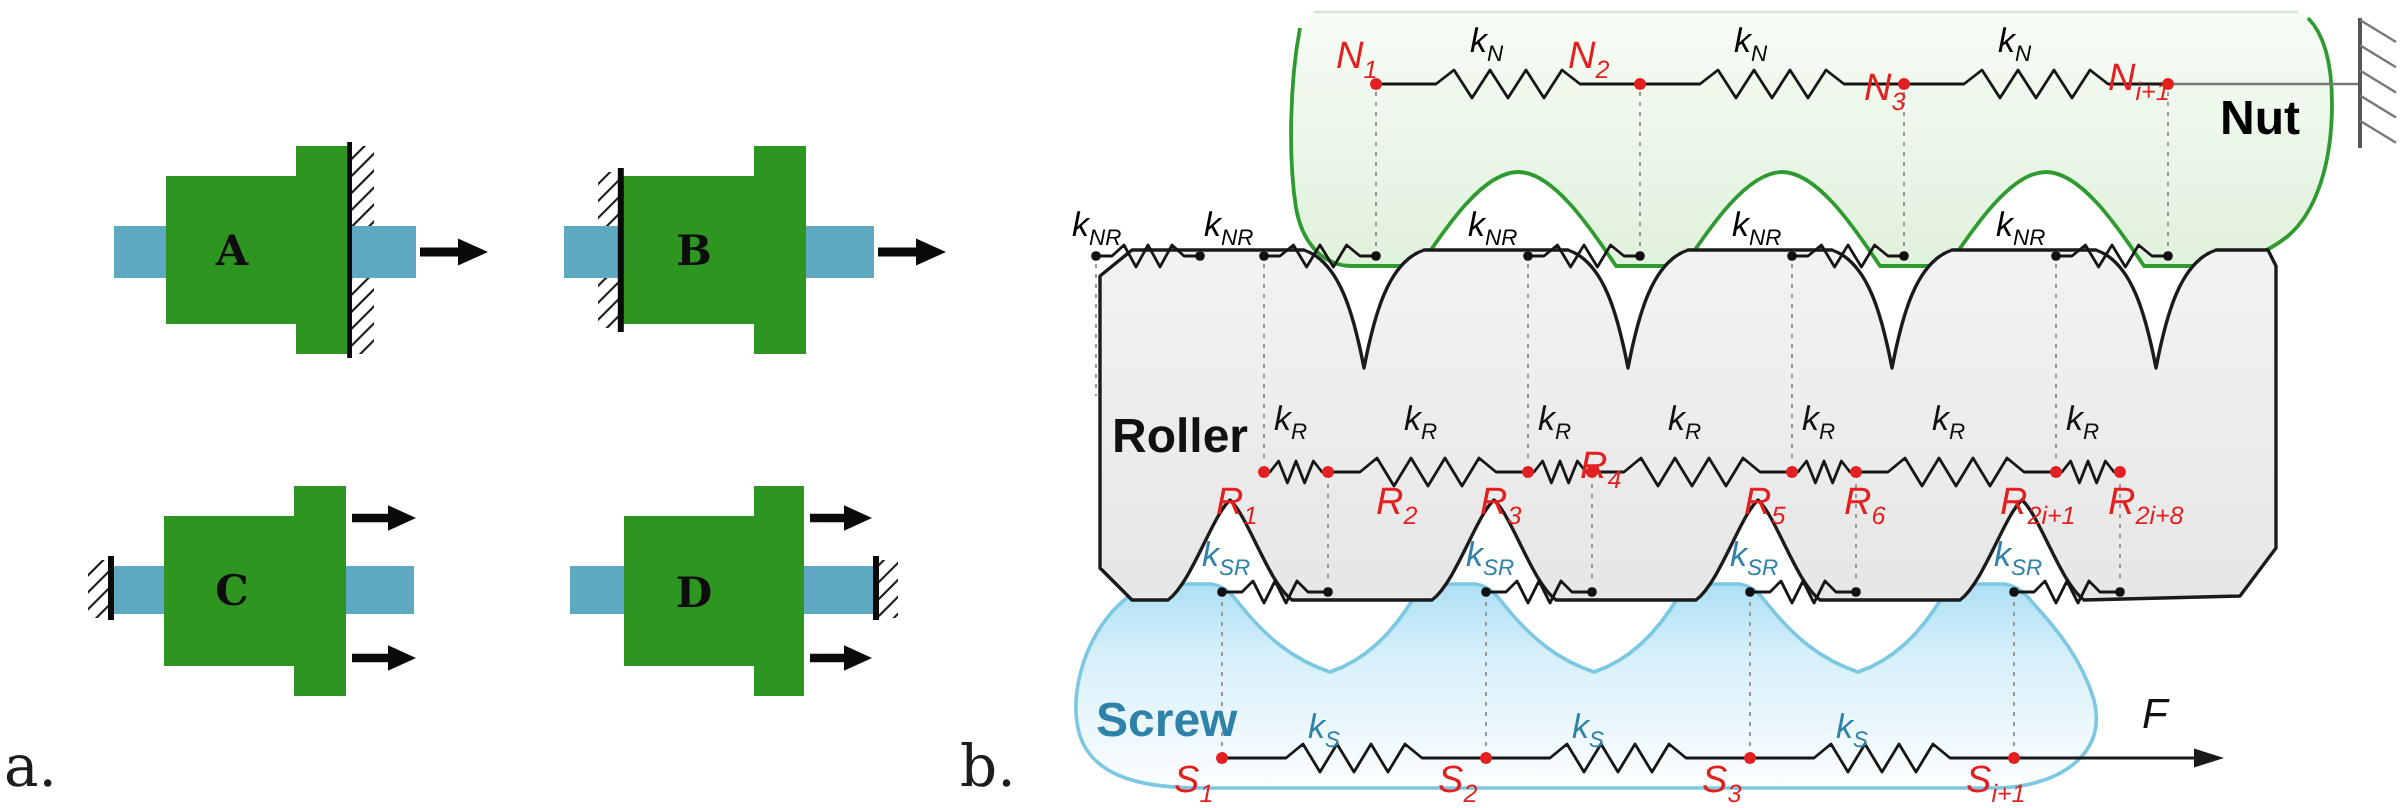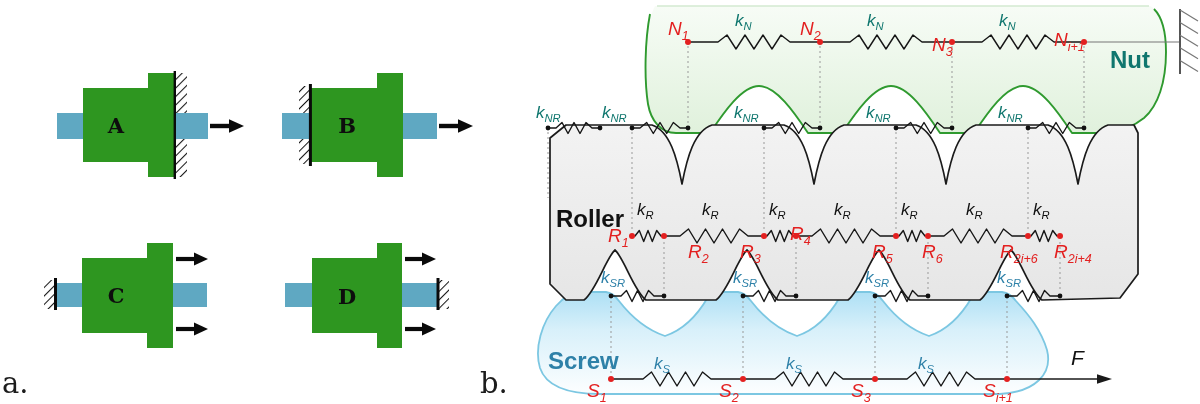--- a/index.html
+++ b/index.html
@@ -4,21 +4,21 @@
 <style>
   html,body{margin:0;padding:0;background:#fff;}
   #fig{position:relative;width:1200px;height:404px;background:#fff;overflow:hidden;
        font-family:"DejaVu Serif",serif;}
   #fig svg{position:absolute;left:0;top:0;}
   .ml{position:absolute;font-family:Liberation Sans, sans-serif;font-style:italic;line-height:1;
       white-space:nowrap;font-size:19px;color:#111;text-align:right;}
   .ml sub{font-size:.66em;line-height:0;}
   .k{font-size:17px;}
   .red{color:#e32020;}
-  .green{color:#0f766e;}
+  .green{color:#000000;}
   .teal{color:#2e81a8;}
   .ttl{font-style:normal;font-weight:bold;font-size:24px;}
   .corner{position:absolute;font-style:normal;font-size:29px;color:#1c1c1c;line-height:1;}
   .blk{position:absolute;transform:translate(-50%,-50%);font-weight:bold;font-style:normal;
        font-size:21px;color:#0d0d0d;line-height:1;}
 </style>
 </head>
 <body>
 
 <div id="fig">
@@ -185,44 +185,44 @@
 
   <span class="corner" style="left:2px;top:369px">a.</span>
   <span class="corner" style="left:480px;top:369px">b.</span>
 
   <span class="blk" style="left:116px;top:125px">A</span>
   <span class="blk" style="left:347px;top:125px">B</span>
   <span class="blk" style="left:116px;top:295px">C</span>
   <span class="blk" style="left:347px;top:296px">D</span>
 
   <span class="ml red" style="left:668px;top:19px"><span>N</span><sub>1</sub></span>
-  <span class="ml red" style="left:800px;top:19px"><span>N</span><sub>2</sub></span>
+  <span class="ml red" style="left:784px;top:19px"><span>N</span><sub>2</sub></span>
   <span class="ml red" style="left:932px;top:35px"><span>N</span><sub>3</sub></span>
   <span class="ml red" style="left:1054px;top:30px"><span>N</span><sub>i+1</sub></span>
 
   <span class="ml k green" style="left:735px;top:12px"><span>k</span><sub>N</sub></span>
   <span class="ml k green" style="left:867px;top:12px"><span>k</span><sub>N</sub></span>
   <span class="ml k green" style="left:999px;top:12px"><span>k</span><sub>N</sub></span>
 
   <span class="ml k green" style="left:536px;top:104px"><span>k</span><sub>NR</sub></span>
   <span class="ml k green" style="left:602px;top:104px"><span>k</span><sub>NR</sub></span>
   <span class="ml k green" style="left:734px;top:104px"><span>k</span><sub>NR</sub></span>
   <span class="ml k green" style="left:866px;top:104px"><span>k</span><sub>NR</sub></span>
   <span class="ml k green" style="left:998px;top:104px"><span>k</span><sub>NR</sub></span>
 
   <span class="ml green ttl" style="left:1110px;top:48px">Nut</span>
 
-  <span class="ml red" style="left:608px;top:226px"><span>R</span><sub>1</sub></span>
+  <span class="ml red" style="left:608px;top:242px"><span>R</span><sub>1</sub></span>
   <span class="ml red" style="left:688px;top:242px"><span>R</span><sub>2</sub></span>
   <span class="ml red" style="left:740px;top:242px"><span>R</span><sub>3</sub></span>
   <span class="ml red" style="left:790px;top:224px"><span>R</span><sub>4</sub></span>
   <span class="ml red" style="left:872px;top:242px"><span>R</span><sub>5</sub></span>
   <span class="ml red" style="left:922px;top:242px"><span>R</span><sub>6</sub></span>
-  <span class="ml red" style="left:1000px;top:242px"><span>R</span><sub>2i+6</sub></span>
-  <span class="ml red" style="left:1054px;top:242px"><span>R</span><sub>2i+4</sub></span>
+  <span class="ml red" style="left:1000px;top:242px"><span>R</span><sub>2i+1</sub></span>
+  <span class="ml red" style="left:1054px;top:242px"><span>R</span><sub>2i+8</sub></span>
 
   <span class="ml k" style="left:637px;top:201px"><span>k</span><sub>R</sub></span>
   <span class="ml k" style="left:702px;top:201px"><span>k</span><sub>R</sub></span>
   <span class="ml k" style="left:769px;top:201px"><span>k</span><sub>R</sub></span>
   <span class="ml k" style="left:834px;top:201px"><span>k</span><sub>R</sub></span>
   <span class="ml k" style="left:901px;top:201px"><span>k</span><sub>R</sub></span>
   <span class="ml k" style="left:966px;top:201px"><span>k</span><sub>R</sub></span>
   <span class="ml k" style="left:1033px;top:201px"><span>k</span><sub>R</sub></span>
 
   <span class="ml ttl" style="left:556px;top:207px;color:#111">Roller</span>

